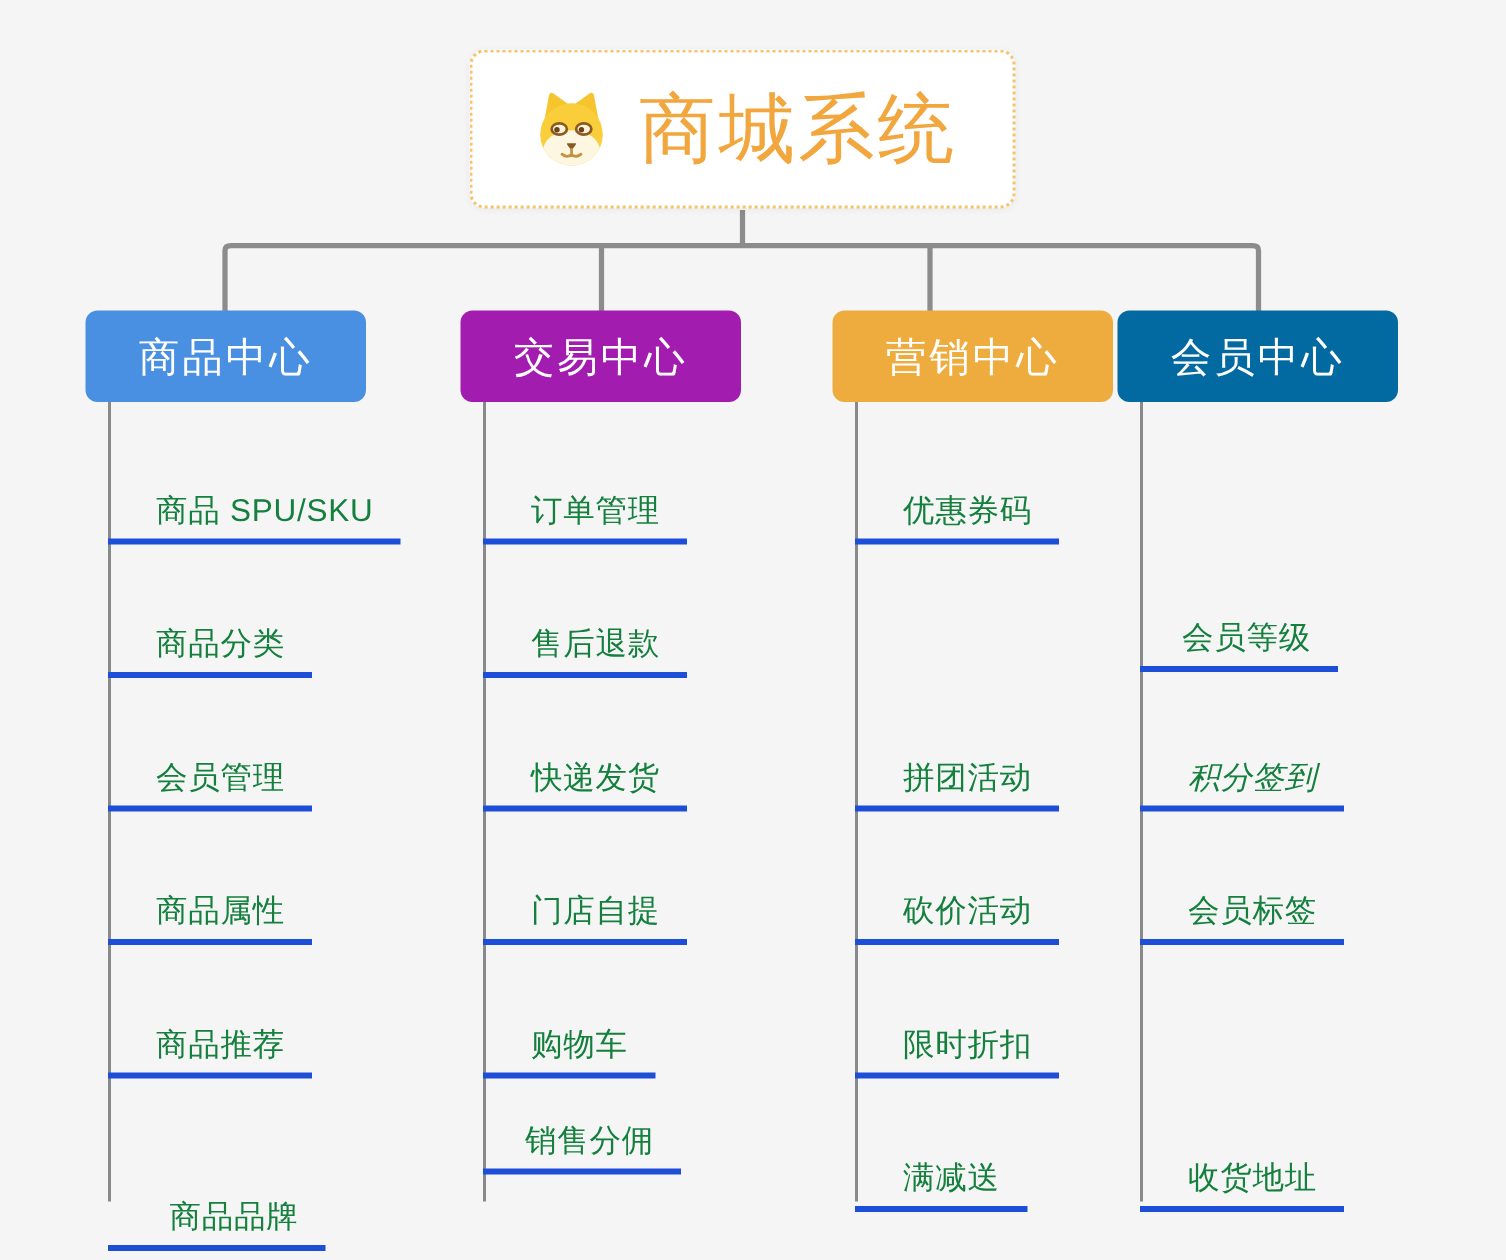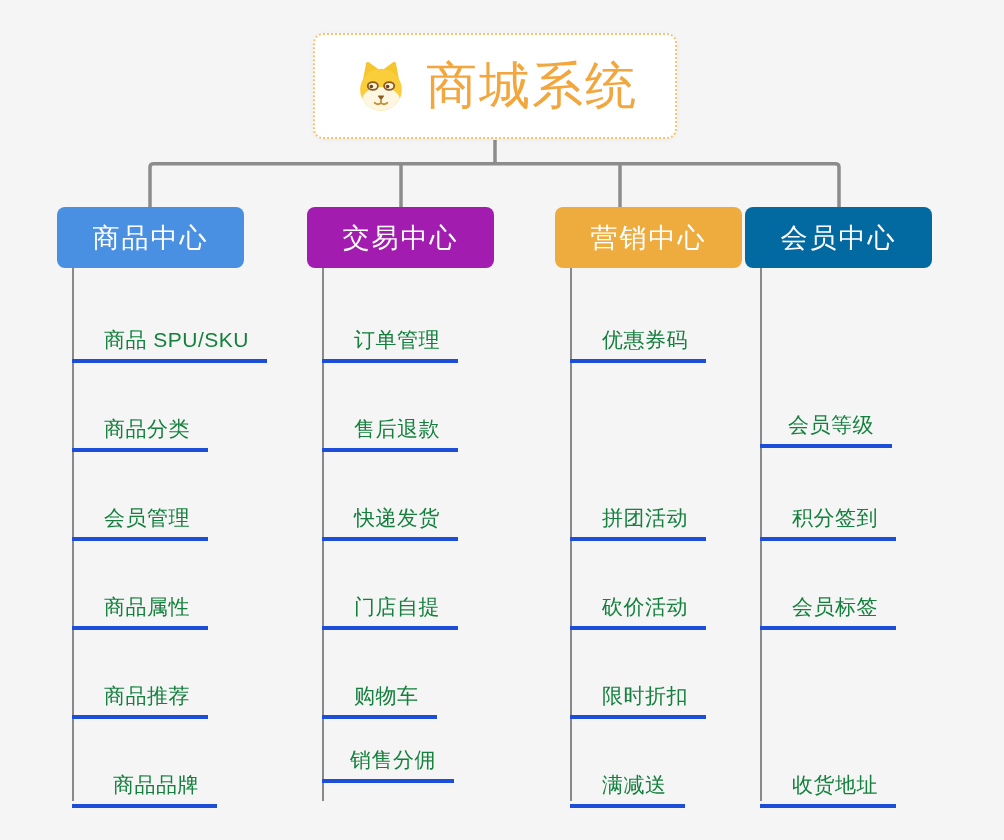--- a/index.html
+++ b/index.html
@@ -78,21 +78,21 @@
   </div>
 
 <div class="branch-col" style="left: 57px;">
       <div class="branch-header" style="background: rgb(74, 144, 226);">商品中心</div>
       <div class="branch-spine"></div>
       <div class="leaf-item" style="top: 105px;">商品 SPU/SKU</div>
       <div class="leaf-item" style="top: 194px;">商品分类</div>
       <div class="leaf-item" style="top: 283px;">会员管理</div>
       <div class="leaf-item" style="top: 372px;">商品属性</div>
       <div class="leaf-item" style="top: 461px;">商品推荐</div>
-      <div class="leaf-item" style="top: 550px; padding-left: 41px;">商品品牌</div>
+      <div class="leaf-item" style="top: 576px; padding-left: 41px;">商品品牌</div>
     </div>
     <div class="branch-col" style="left: 307px;">
       <div class="branch-header" style="background: #a21caf;">交易中心</div>
       <div class="branch-spine"></div>
       <div class="leaf-item" style="top: 105px;">订单管理</div>
       <div class="leaf-item" style="top: 194px;">售后退款</div>
       <div class="leaf-item" style="top: 283px;">快递发货</div>
       <div class="leaf-item" style="top: 372px;">门店自提</div>
       <div class="leaf-item" style="top: 461px;">购物车</div>
       <div class="leaf-item" style="top: 525px; padding-left: 28px;">销售分佣</div>
@@ -103,17 +103,17 @@
       <div class="leaf-item" style="top: 105px;">优惠券码</div>
       <div class="leaf-item" style="top: 283px;">拼团活动</div>
       <div class="leaf-item" style="top: 372px;">砍价活动</div>
       <div class="leaf-item" style="top: 461px;">限时折扣</div>
       <div class="leaf-item" style="top: 550px;">满减送</div>
     </div>
     <div class="branch-col" style="left: 745px;">
       <div class="branch-header" style="background: #0369a1;">会员中心</div>
       <div class="branch-spine"></div>
       <div class="leaf-item" style="top: 190px; padding-left: 28px;">会员等级</div>
-      <div class="leaf-item" style="top: 283px;">积分签到</div>
+      <div class="leaf-item" style="top: 283px; font-style: italic;">积分签到</div>
       <div class="leaf-item" style="top: 372px;">会员标签</div>
       <div class="leaf-item" style="top: 550px;">收货地址</div>
     </div>
   </div>
 
 </body></html>

